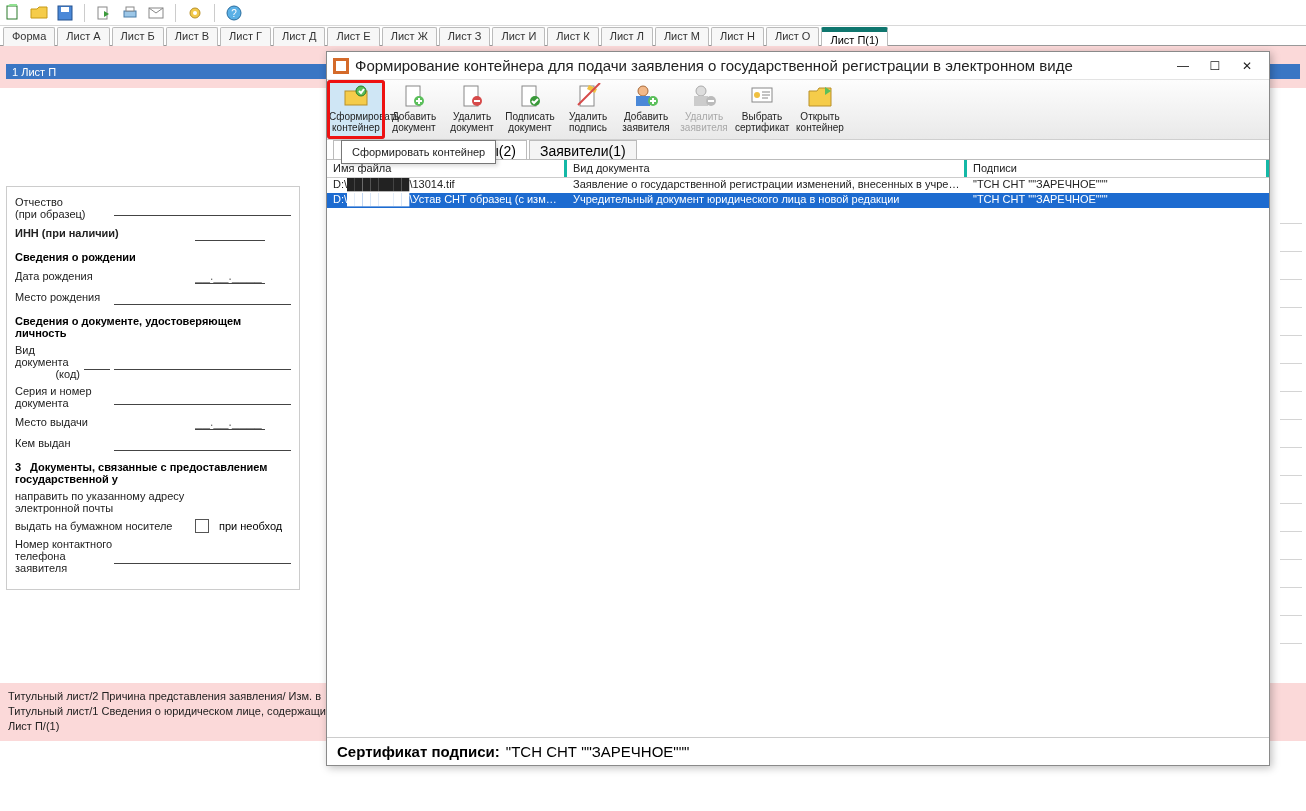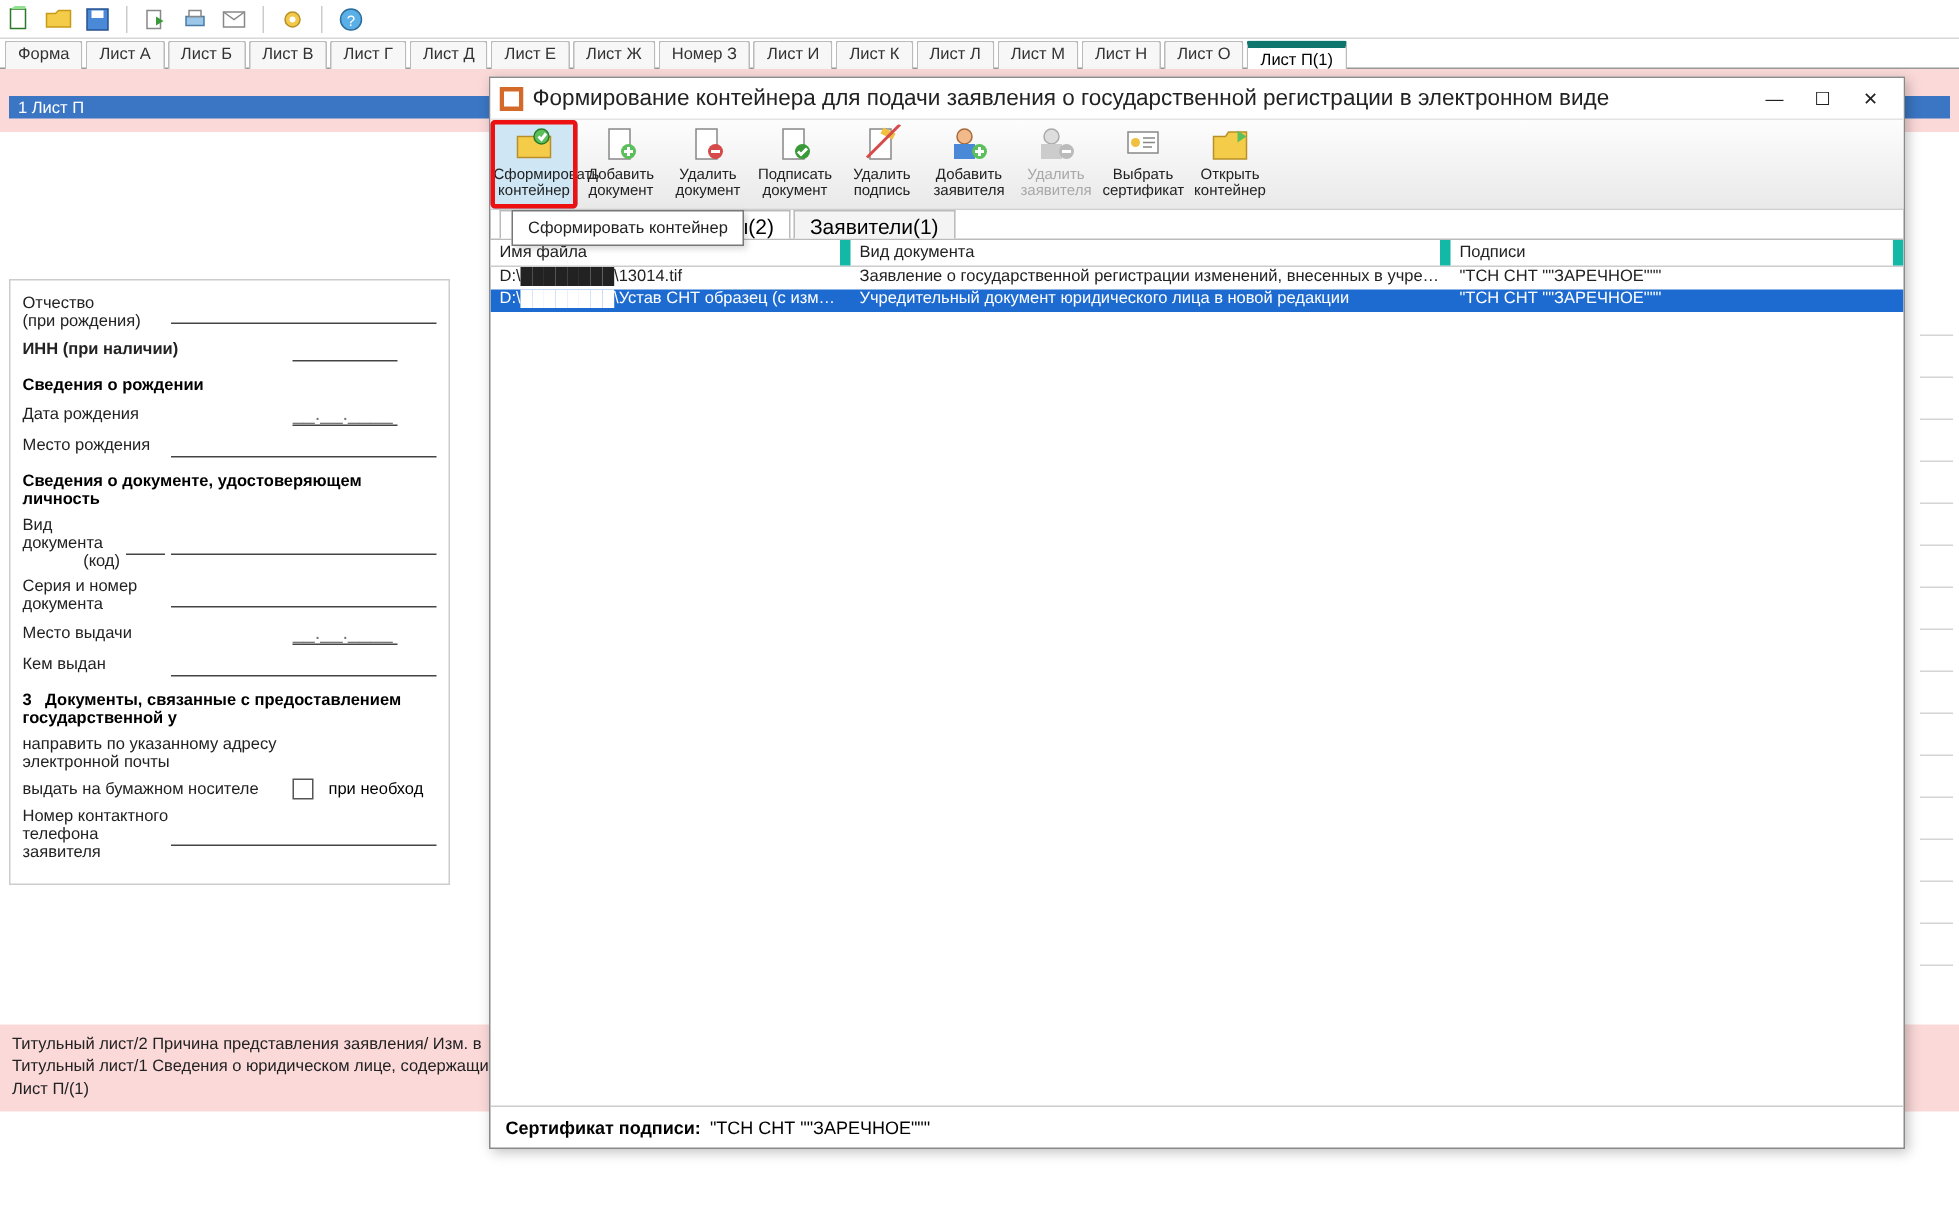--- a/index.html
+++ b/index.html
@@ -41,26 +41,26 @@
   .m-btn.sel { background:#cfe6f5; border:1px solid #6aa7dc; border-radius:3px; padding:2px 1px 0 1px;}
   .m-btn.highlight { outline:3px solid #e11; outline-offset:-3px;}
   .tooltip-box { position:absolute; left:14px; top:88px; background:#fff; border:1px solid #777; padding:5px 10px; font-size:11px; color:#222; box-shadow:2px 2px 4px rgba(0,0,0,0.15); z-index:30;}
   
   .m-tabs { display:flex; height:20px; padding-left:6px; border-bottom:1px solid #bbb;}
   .m-tab { padding:2px 10px; border:1px solid #bbb; border-bottom:none; margin-right:2px; background:#f4f4f4; font-size:14px; cursor:default;}
   .m-tab.active { background:#fff; }
   
   .grid-area { position:relative; height:calc(715px - 28px - 60px - 20px - 28px); overflow:hidden;}
   .grid-head { display:flex; background:#fff; border-bottom:1px solid #ccc; height:18px;}
-  .gh { padding:2px 6px; font-size:11px; color:#222; border-right:7px solid #14b8a6;}
+  .gh { padding:2px 6px; font-size:11px; color:#222; border-right:3px solid #14b8a6;}
   .col1 { width:240px;} .col2 { width:400px;} .col3 { flex:1;}
   .grid-row { display:flex; height:15px; font-size:11px; color:#222;}
   .grid-row .gc { padding:0 6px; border-right:1px solid transparent; white-space:nowrap; overflow:hidden; text-overflow:ellipsis;}
   .grid-row.selected { background:#1d6bd0; color:#fff;}
-  .cert-bar { position:absolute; left:0; right:0; bottom:0; height:28px; border-top:1px solid #ccc; display:flex; align-items:center; padding:0 10px; font-size:12px;}
+  .cert-bar { position:absolute; left:0; right:0; bottom:0; height:28px; border-top:1px solid #ccc; display:flex; align-items:center; padding:0 10px; font-size:15px;}
   .cert-bar .lbl { font-weight:bold; margin-right:6px;}
   .slim-rows { position:absolute; right:4px; top:150px; width:22px;}
   .slim-rows div { height:28px; border-bottom:1px solid #d4d4d4;}
 </style>
 </head>
 <body>
 
 <div class="main-toolbar">
   <span class="tbicon"><svg viewBox="0 0 18 18">
         <rect x="3" y="2" width="10" height="13" fill="#fff" stroke="#2a7a2a"></rect>
@@ -100,39 +100,39 @@
 
 <div class="tabs-row" id="tabs-row">
     <div class="tab">Форма</div>
     <div class="tab">Лист А</div>
     <div class="tab">Лист Б</div>
     <div class="tab">Лист В</div>
     <div class="tab">Лист Г</div>
     <div class="tab">Лист Д</div>
     <div class="tab">Лист Е</div>
     <div class="tab">Лист Ж</div>
-    <div class="tab">Номер З</div>
+    <div class="tab">Лист З</div>
     <div class="tab">Лист И</div>
     <div class="tab">Лист К</div>
     <div class="tab">Лист Л</div>
     <div class="tab">Лист М</div>
     <div class="tab">Лист Н</div>
     <div class="tab">Лист О</div>
     <div class="tab active">Лист П(1)</div>
   </div>
 
 <div class="page-area">
   <div class="pink-band"></div>
   <div class="list-strip">1 Лист П</div>
 
   <div class="form-pane">
     <div class="form-row">
       <div class="lbl">
         <span>Отчество</span><br>
-        <span>(при рождения)</span>
+        <span>(при образец)</span>
       </div>
       <input class="inp" style="">
     </div>
     <div class="form-row">
       <div class="lbl" style="font-weight:bold">ИНН (при наличии)</div>
       <input class="inp short" style="">
     </div>
     <div class="section-head">Сведения о рождении</div>
     <div class="form-row">
       <div class="lbl">Дата рождения</div>

